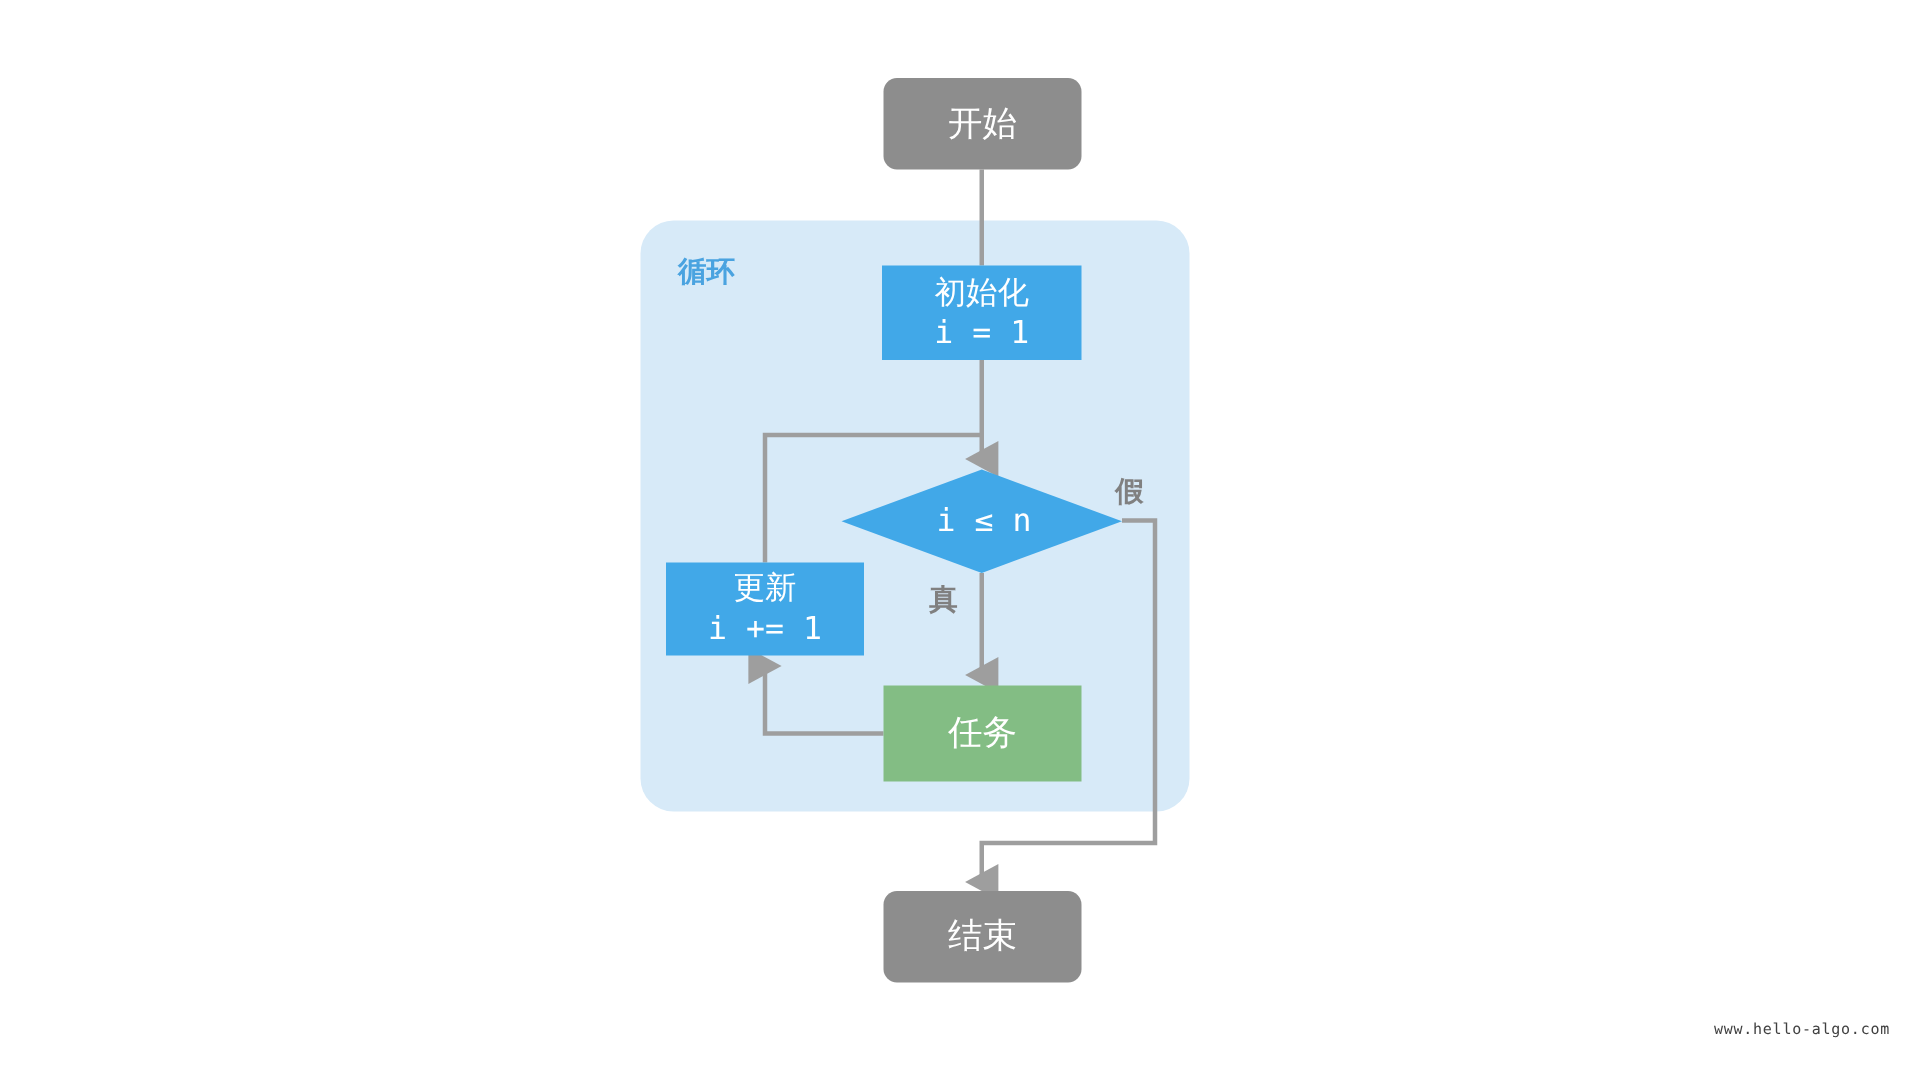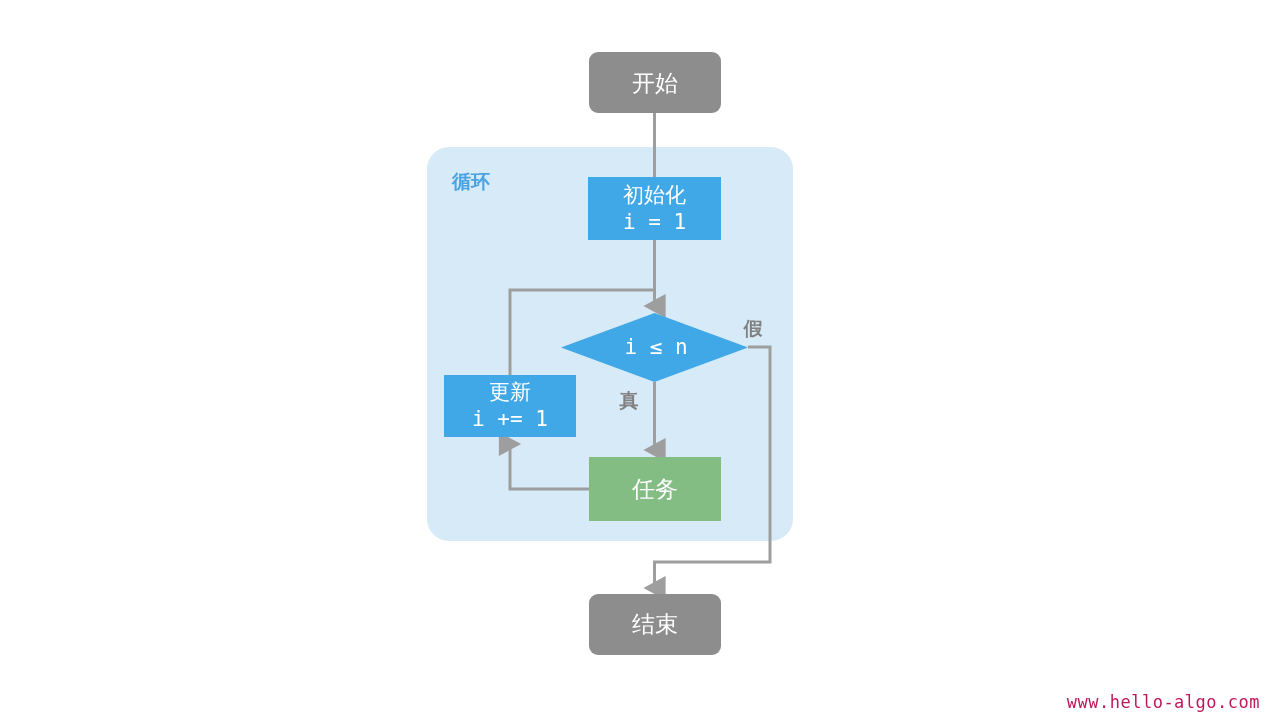--- a/index.html
+++ b/index.html
@@ -50,24 +50,24 @@
   .group-label {
     fill: #4aa3e0;
     font-family: "DejaVu Sans", "Liberation Sans", sans-serif;
     font-size: 19px;
     font-weight: 700;
     dominant-baseline: middle;
   }
   .watermark {
     position: absolute;
     right: 20px;
-    bottom: 8px;
-    color: #be185d;
+    bottom: 28px;
+    color: #404040;
     font-family: "DejaVu Sans Mono", "Liberation Mono", monospace;
-    font-size: 17px;
+    font-size: 10px;
     letter-spacing: 0.5px;
     white-space: nowrap;
   }
 </style>
 </head>
 <body>
 
 <div id="canvas">
 
   <svg class="flow" viewBox="0 0 1280 720">

